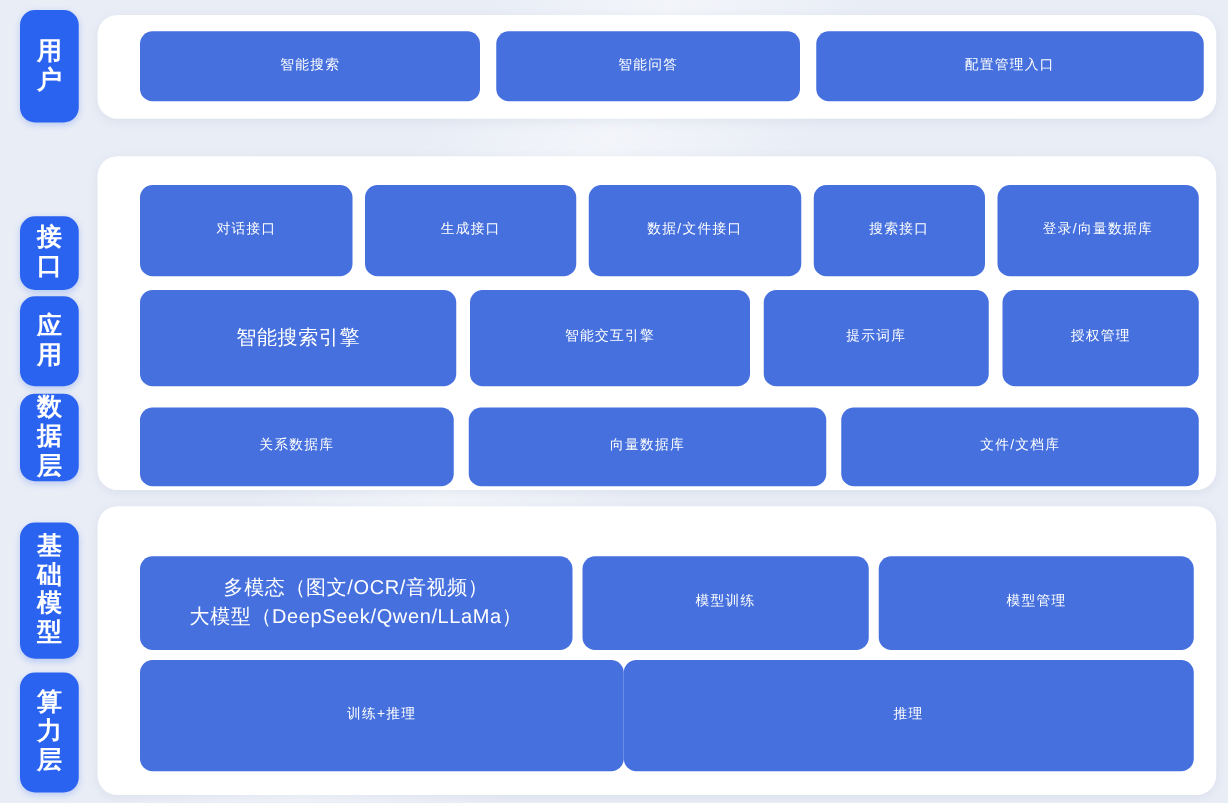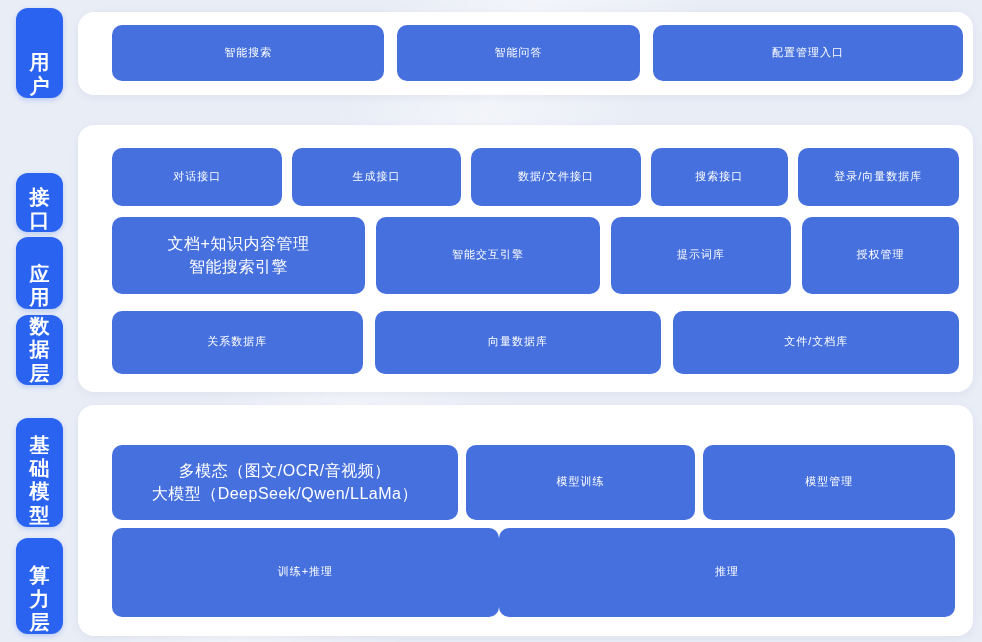--- a/index.html
+++ b/index.html
@@ -27,21 +27,21 @@
   .section{display:flex;}
   .section-user{height:90px;margin-bottom:27px;}
   .section-middle{height:267px;margin-bottom:13px;}
   .section-bottom{height:232px;}
 
   .label-col{width:47px;margin-right:15px;display:flex;flex-direction:column;}
   .v-label{
     background:var(--label-blue);
     color:var(--txt);
     border-radius:12px;
-    display:flex;align-items:flex-end;justify-content:center;
+    display:flex;align-items:center;justify-content:center;
     font-weight:bold;font-size:20px;
     box-shadow:0 2px 5px rgba(43,99,241,.25);
   }
   .v-label span{
     display:block;width:1.06em;line-height:1.16;
     word-break:break-all;text-align:center;
   }
   .section-user .v-label{flex:1;margin-top:0;}
   .section-middle .label-col{padding:11px 0 7px;}
   .lbl-interface{height:65px;margin-bottom:5px;margin-top:37px;}
@@ -54,21 +54,21 @@
   .panel{
     flex:1;background:var(--panel);border-radius:16px;
     box-shadow:0 2px 8px rgba(110,130,170,.10);
   }
   .section-user .panel{margin:4px 0 3px;padding:13px 10px 0 34px;}
   .section-middle .panel{padding:23px 14px 0 34px;}
   .section-bottom .panel{padding:40px 18px 0 34px;}
 
   .btn-row{display:flex;}
   .row-user{gap:13px;height:56px;}
-  .row-interface{gap:10px;height:58px;margin-bottom:11px;}
+  .row-interface{gap:10px;height:73px;margin-bottom:11px;}
   .row-application{gap:11px;height:77px;margin-bottom:17px;}
   .row-data{gap:12px;height:63px;}
   .row-model{gap:8px;height:75px;margin-bottom:8px;}
   .row-compute{gap:0;height:89px;}
 
   .box{
     background:var(--btn-blue);
     color:var(--txt);
     border-radius:10px;
     display:flex;flex-direction:column;align-items:center;justify-content:center;
@@ -131,21 +131,20 @@
         <div class="box" style="flex:137 1 0%">
           <span class="line">搜索接口</span>
         </div>
         <div class="box" style="flex:162 1 0%">
           <span class="line">登录/向量数据库</span>
         </div>
       </div>
 
       <div class="btn-row row-application">
         <div class="box box-2line" style="flex:253 1 0%">
-          <span class="line">文档+知识内容管理</span>
           <span class="line">智能搜索引擎</span>
         </div>
         <div class="box" style="flex:224 1 0%">
           <span class="line">智能交互引擎</span>
         </div>
         <div class="box" style="flex:180 1 0%">
           <span class="line">提示词库</span>
         </div>
         <div class="box" style="flex:157 1 0%">
           <span class="line">授权管理</span>

